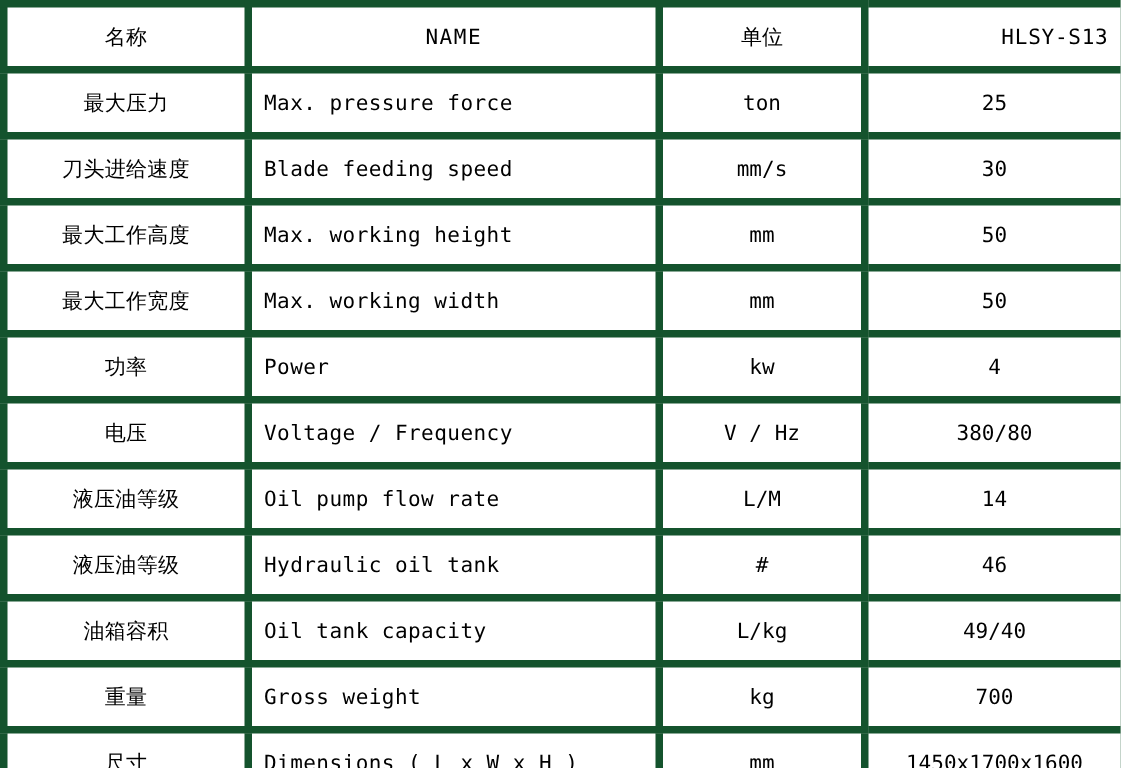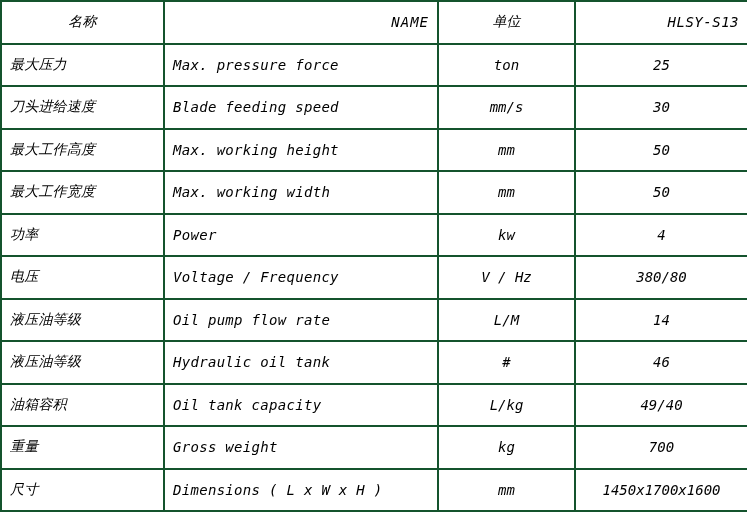--- a/index.html
+++ b/index.html
@@ -18,31 +18,30 @@
     border-collapse: collapse;
     width: 747px;
     height: 512px;
     table-layout: fixed;
   }
   #spec-table col.c-name   { width: 163px; }
   #spec-table col.c-en     { width: 274px; }
   #spec-table col.c-unit   { width: 137px; }
   #spec-table col.c-value  { width: 173px; }
   #spec-table td {
-    border: 2px solid #14532d;
+    border: 5px solid #14532d;
     padding: 0 8px;
     font-size: 14px;
     height: 39px;
     vertical-align: middle;
     white-space: nowrap;
     overflow: hidden;
-    font-style: italic;
   }
   .cell-cn {
-    text-align: left;
+    text-align: center;
     font-family: "DejaVu Sans", sans-serif;
     font-size: 14.5px;
     letter-spacing: 0.2px;
   }
   .cell-en {
     text-align: left;
     font-family: "DejaVu Sans Mono", monospace;
     font-size: 13.5px;
     letter-spacing: 0.3px;
   }
@@ -63,21 +62,20 @@
   }
   .header-row td.cell-en,
   .header-row td.cell-unit,
   .header-row td.cell-value {
     text-align: center;
   }
   .header-row td.cell-en {
     font-family: "DejaVu Sans Mono", monospace;
     font-size: 13.5px;
     letter-spacing: 1px;
-    text-align: right;
   }
   .header-row td.cell-value {
     font-family: "DejaVu Sans Mono", monospace;
     font-size: 13.5px;
     letter-spacing: 0.5px;
     text-align: right;
   }
 </style>
 </head>
 <body>

